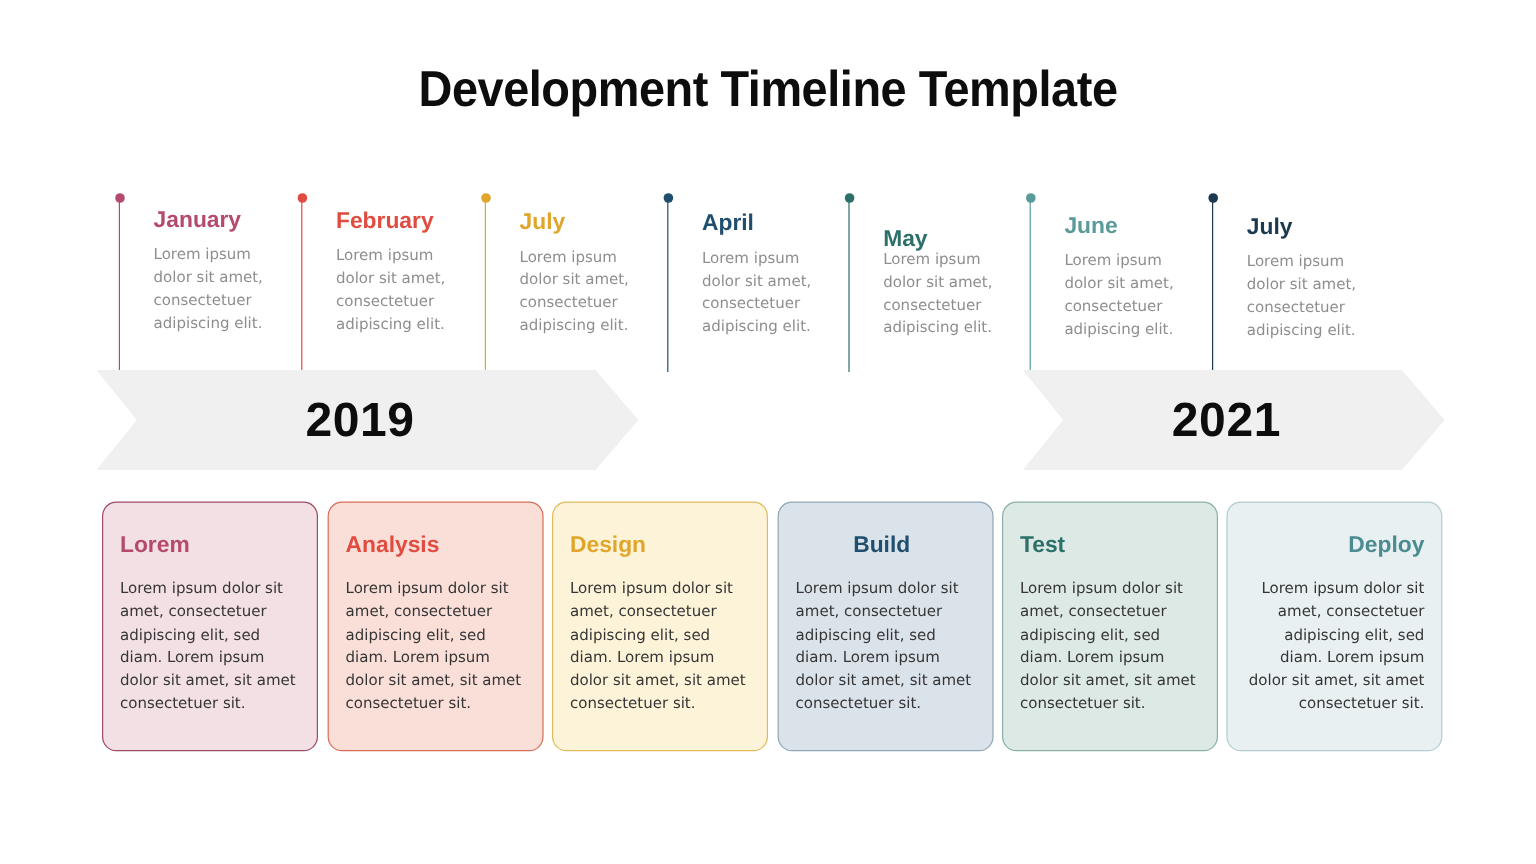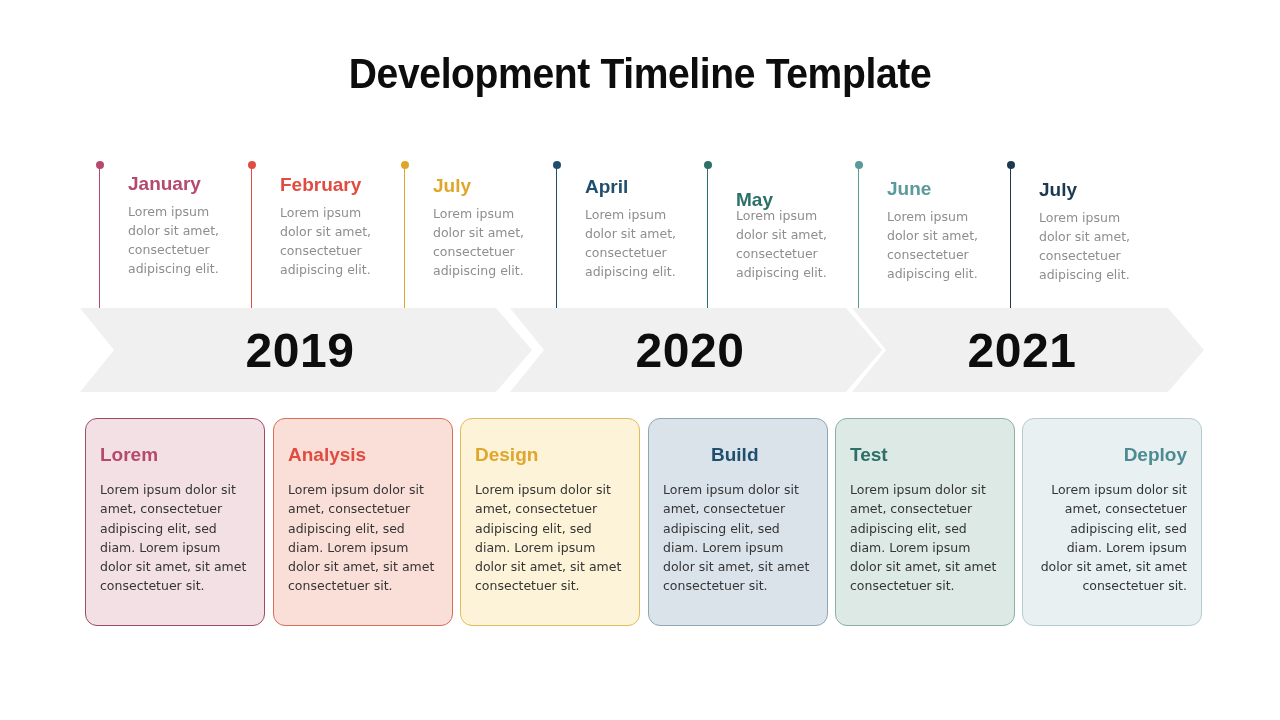--- a/index.html
+++ b/index.html
@@ -50,21 +50,21 @@
   }
 
   
   .years { position:absolute; top:308px; left:0; width:1280px; height:84px; }
   .chev {
     position:absolute; top:0; height:84px;
     background:#f0f0f0;
     display:flex; align-items:center; justify-content:center;
   }
   .chev .y-label {
-    font-size:48px; font-weight:bold; color:#0d0d0d;
+    font-size:40px; font-weight:bold; color:#0d0d0d;
     letter-spacing:0.5px;
     transform:translateX(-6px);
     text-align:right;
   }
   .chev.c1 {
     clip-path: polygon(0 0, calc(100% - 36px) 0, 100% 50%, calc(100% - 36px) 100%, 0 100%, 34px 50%);
   }
   .chev.c2 {
     clip-path: polygon(0 0, calc(100% - 36px) 0, 100% 50%, calc(100% - 36px) 100%, 0 100%, 34px 50%);
   }
@@ -141,23 +141,20 @@
         <div class="dot" style="background: rgb(27, 58, 80);"></div>
         <div class="m-name" style="color: rgb(27, 58, 80); top: 20px;">July</div>
         <div class="m-body" style="top: 48px;">Lorem ipsum dolor sit amet, consectetuer adipiscing elit.</div>
       </div>
     </div>
 
   <div class="years">
       <div class="chev c1" style="left: 80px; width: 452px;">
         <div class="y-label">2019</div>
       </div>
-      <div class="chev c2" style="left: 510px; width: 372px;">
-        <div class="y-label">2020</div>
-      </div>
       <div class="chev c3" style="left: 852px; width: 352px;">
         <div class="y-label">2021</div>
       </div>
     </div>
 
   <div class="cards">
       <div class="card" style="left: 85px; background: rgb(243, 224, 229); border-color: rgb(157, 75, 104);">
         <div class="c-title" style="color: rgb(181, 74, 109);">Lorem</div>
         <div class="c-body">Lorem ipsum dolor sit amet, consectetuer adipiscing elit, sed diam. Lorem ipsum dolor sit amet, sit amet consectetuer sit.</div>
       </div>

